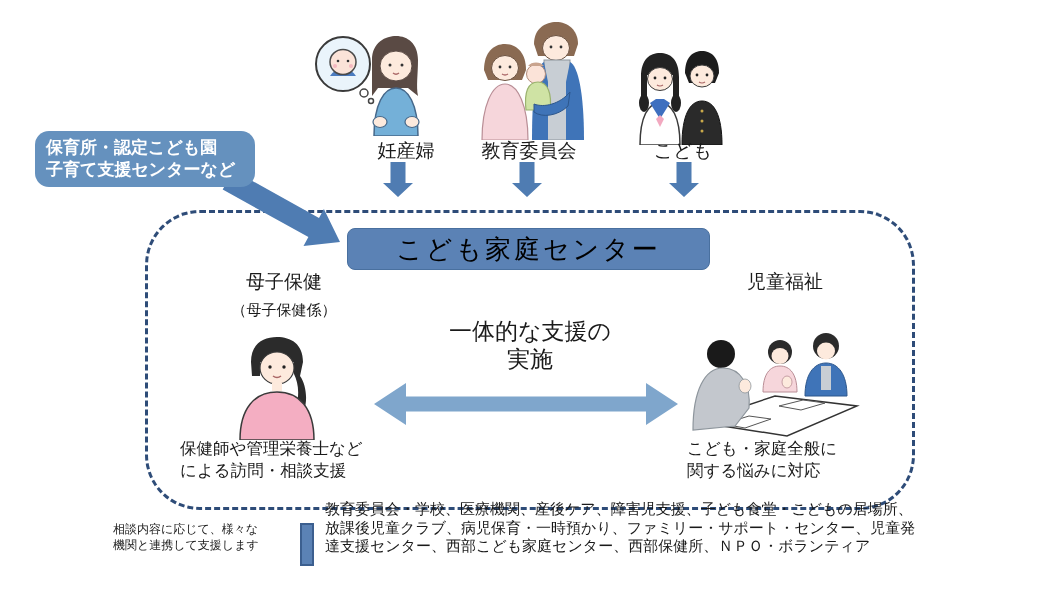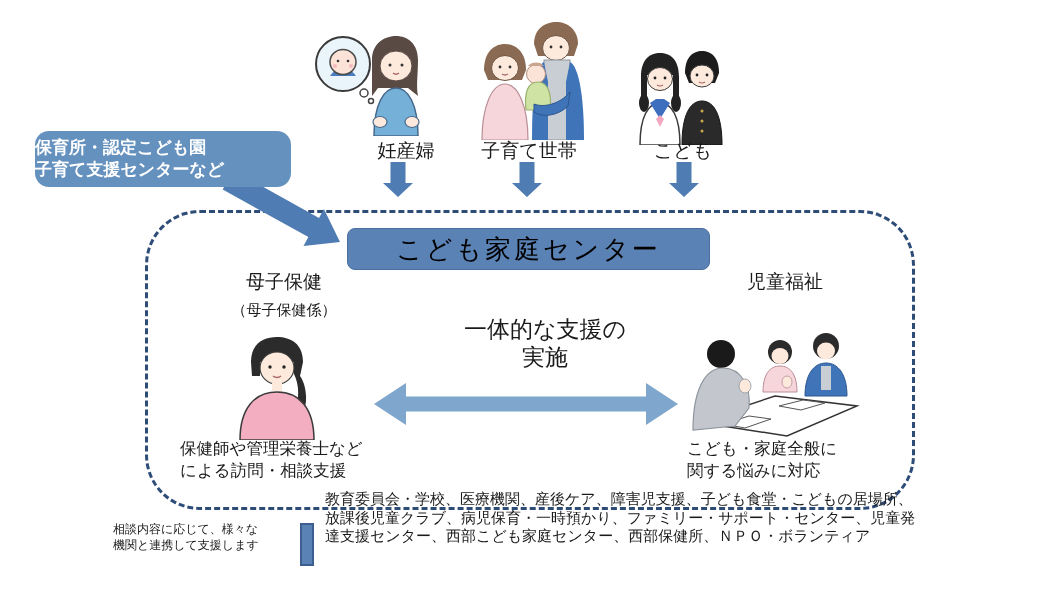--- a/index.html
+++ b/index.html
@@ -5,56 +5,56 @@
   html,body{margin:0;padding:0;}
   body{
     width:1058px;height:595px;position:relative;overflow:hidden;
     background:#ffffff;
     font-family:"Liberation Sans","DejaVu Sans",sans-serif;
     color:#1a1a1a;
   }
   .abs{position:absolute;}
   
   .callout{
-    left:35px;top:131px;width:256px;height:56px;
+    left:35px;top:131px;width:220px;height:56px;
     background:#6591be;border-radius:14px;
     color:#ffffff;font-size:17px;font-weight:bold;line-height:1.3;
     display:flex;flex-direction:column;justify-content:center;
-    box-sizing:border-box;z-index:6;
+    padding-left:11px;box-sizing:border-box;z-index:6;
   }
   
   .dashed-box{
     left:145px;top:210px;width:770px;height:300px;
     border:3px dashed #2e4c78;border-radius:55px;
     box-sizing:border-box;z-index:1;
   }
   
   .arrow-layer{left:0;top:0;width:1058px;height:595px;z-index:5;pointer-events:none;}
   
   .center-box{
     left:347px;top:228px;width:361px;height:40px;
     background:#5b82b5;border:1px solid #49709f;border-radius:8px;
     color:#000000;font-size:26px;letter-spacing:3px;
     display:flex;align-items:center;justify-content:center;z-index:4;
   }
   .section-label{text-align:center;z-index:4;}
   .section-label .ttl{font-size:19px;}
   .section-label .sub{font-size:15px;margin-top:6px;}
   .mission{
-    left:432px;top:317px;width:226px;text-align:center;
-    font-size:23px;line-height:1.22;z-index:4;font-family:Liberation Mono, monospace;
+    left:417px;top:317px;width:226px;text-align:center;
+    font-size:23px;line-height:1.22;z-index:4;
   }
   .audience-label{font-size:19px;text-align:center;z-index:4;}
   .caption{font-size:16.5px;line-height:1.33;z-index:4;}
   .footer-note{left:113px;top:521px;width:190px;font-size:12px;line-height:1.36;z-index:4;}
   .footer-bar{
     left:300px;top:523px;width:14px;height:43px;
     background:#5b82b5;border:2px solid #3c5f8f;box-sizing:border-box;z-index:4;
   }
-  .partners{left:325px;top:490px;width:600px;font-size:15px;line-height:18.6px;z-index:4;}
+  .partners{left:325px;top:500px;width:600px;font-size:15px;line-height:18.6px;z-index:4;}
   .partners div{white-space:nowrap;}
   .illu{z-index:3;}
 </style>
 </head>
 <body>
 
 <div class="abs dashed-box"></div>
 
 <svg class="abs arrow-layer" viewBox="0 0 1058 595">
   <polygon points="222.7,189.6 308.4,237.1 303.5,245.9 340,242 323.9,209.1 319,217.9 233.3,170.4" fill="#4f7cb2"></polygon>
@@ -102,21 +102,21 @@
   <circle cx="79" cy="25" r="1.4" fill="#333"></circle>
     <circle cx="89" cy="25" r="1.4" fill="#333"></circle>
   <rect x="72" y="38" width="26" height="80" fill="#c8ced4" stroke="#8d959c" stroke-width="1"></rect>
   <path d="M60,118 C60,70 64,44 72,40 L76,60 L76,118 Z" fill="#3f74b8"></path>
   <path d="M112,118 C112,70 106,44 98,40 L94,60 L94,118 Z" fill="#3f74b8"></path>
   <circle cx="64" cy="52" r="9.5" fill="#fbe3d8" stroke="#b08c7a" stroke-width="1"></circle>
   <path d="M56,44 A10,9 0 0 1 72,44 Z" fill="#c9a48e"></path>
   <path d="M54,88 C52,70 56,60 66,60 C76,60 80,72 78,88 Z" fill="#cfe3a4" stroke="#9ab26e" stroke-width="1.2"></path>
   <path d="M62,90 C70,96 86,94 96,84 L98,70 C88,82 72,86 62,82 Z" fill="#3f74b8" stroke="#2d578c" stroke-width="1"></path>
 </svg>
-<div class="abs audience-label" style="left:469px;top:138px;width:120px">子育て世帯</div>
+<div class="abs audience-label" style="left:469px;top:138px;width:120px">教育委員会</div>
 
 <svg class="abs illu" style="left:630px;top:45px" width="100" height="100" viewBox="0 0 100 100">
   <path d="M11,32 C11,14 20,8 30,8 C40,8 49,14 49,32 L49,56 L43,56 L43,30 L17,30 L17,56 L11,56 Z" fill="#222222"></path>
   <ellipse cx="14" cy="58" rx="5" ry="9" fill="#222"></ellipse>
     <ellipse cx="46" cy="58" rx="5" ry="9" fill="#222"></ellipse>
   <ellipse cx="30" cy="34" rx="12.5" ry="11.5" fill="#fdeadd" stroke="#3a3a3a" stroke-width="1"></ellipse>
   <circle cx="25" cy="33" r="1.4" fill="#222"></circle>
     <circle cx="35" cy="33" r="1.4" fill="#222"></circle>
   <path d="M27,40 q3,2 6,0" stroke="#a66" stroke-width="1.2" fill="none"></path>
   <path d="M10,100 C10,72 18,58 30,58 C42,58 50,72 50,100 Z" fill="#ffffff" stroke="#3a3a3a" stroke-width="1.5"></path>

